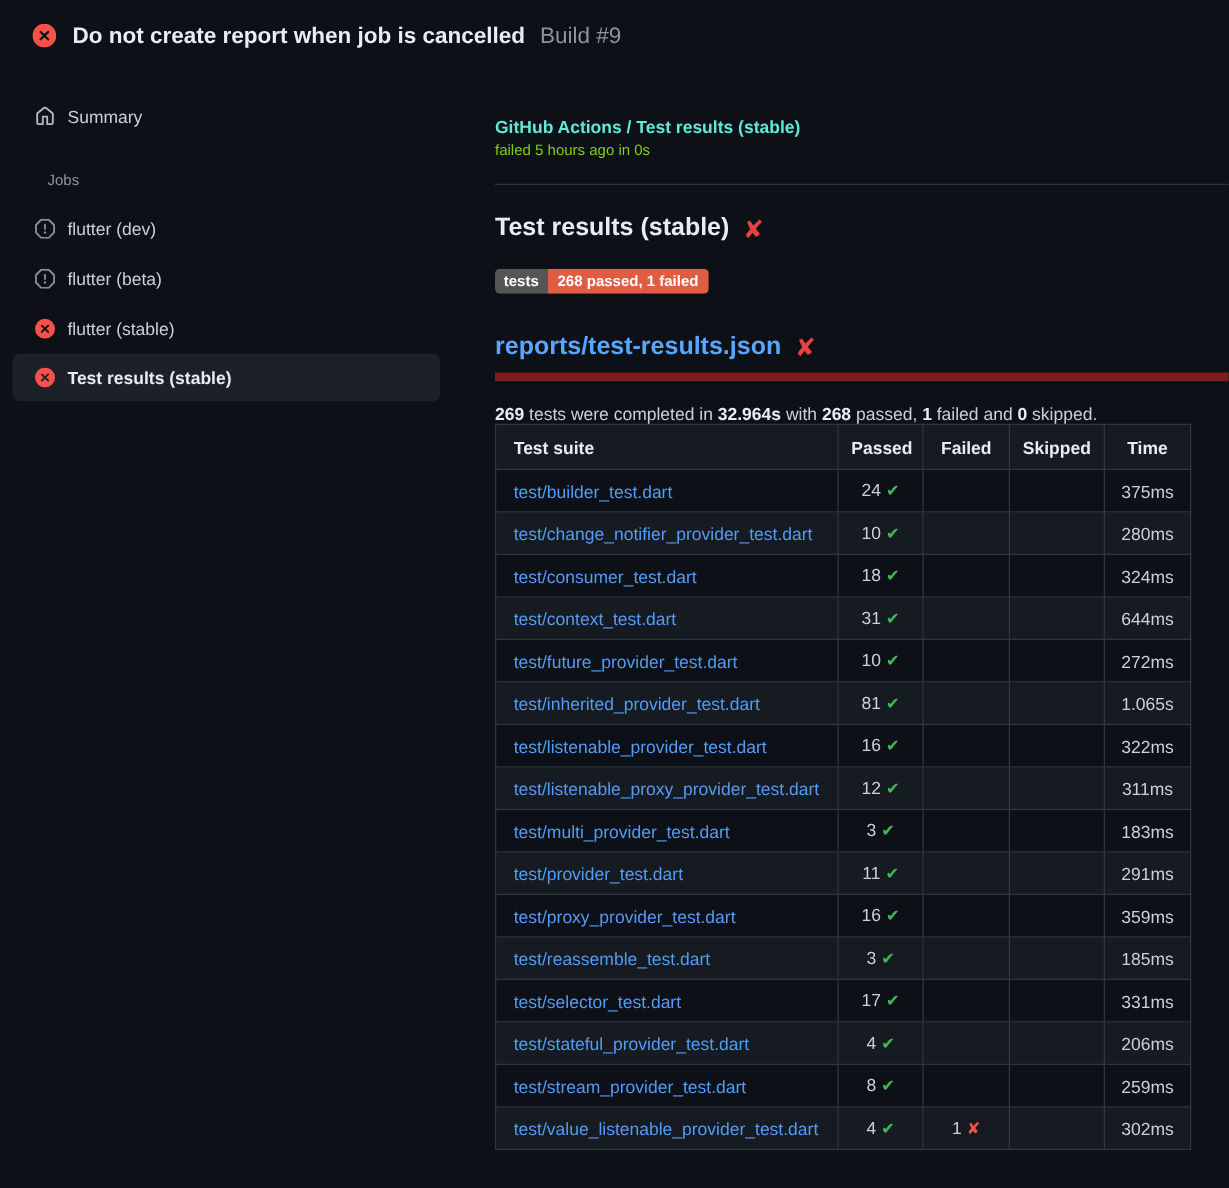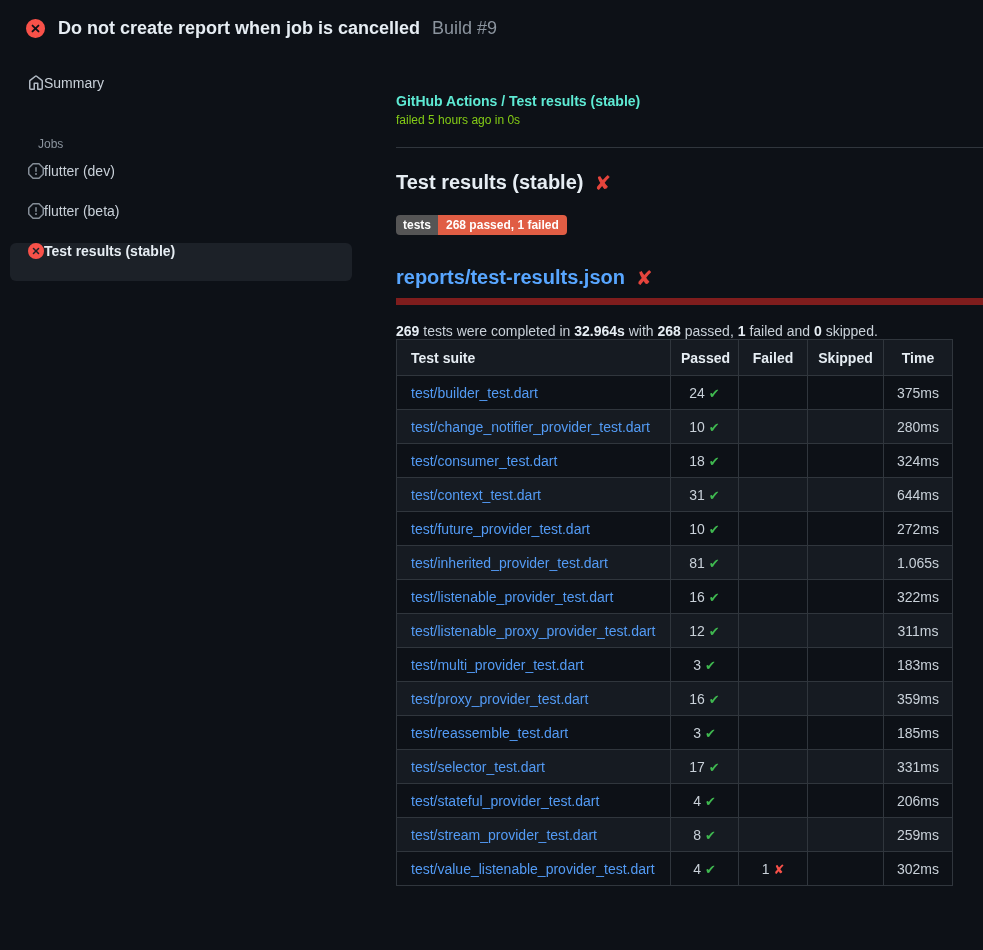--- a/index.html
+++ b/index.html
@@ -23,22 +23,22 @@
   .app-header h1 { font-size: 18px; font-weight: 700; color: #e6edf3; display: inline; }
   .app-header .build-no { font-size: 18px; font-weight: 400; color: #8b949e; margin-left: 8px; }
 
   
   .layout { display: flex; align-items: flex-start; }
 
   
   .sidebar { width: 396px; flex: 0 0 396px; padding: 19px 0 0 10px; }
   .side-item {
     width: 342px; height: 36px;
-    display: flex; align-items: flex-start;
-    padding-left: 18px; 
+    display: flex; align-items: center;
+    padding-left: 18px; gap: 10px;
     border-radius: 6px;
     color: #c9d1d9;
     cursor: pointer;
   }
   .side-item svg { width: 16px; height: 16px; flex: 0 0 auto; }
   .jobs-label { margin: 26px 0 12px 28px; font-size: 12px; color: #8b949e; }
   .job-item { height: 40px; }
   .job-item.selected { background: #1c2128; font-weight: 700; color: #e6edf3; height: 38px; }
 
   
@@ -129,20 +129,26 @@
           <svg viewBox="0 0 16 16" fill="#848d97" aria-hidden="true">
             <path d="M4.47.22A.749.749 0 0 1 5 0h6c.199 0 .389.079.53.22l4.25 4.25c.141.14.22.331.22.53v6a.749.749 0 0 1-.22.53l-4.25 4.25a.749.749 0 0 1-.53.22H5a.749.749 0 0 1-.53-.22L.22 11.53A.749.749 0 0 1 0 11V5c0-.199.079-.389.22-.53Zm.84 1.28L1.5 5.31v5.38l3.81 3.81h5.38l3.81-3.81V5.31L10.69 1.5ZM8 4a.75.75 0 0 1 .75.75v3.5a.75.75 0 0 1-1.5 0v-3.5A.75.75 0 0 1 8 4Zm0 8a1 1 0 1 1 0-2 1 1 0 0 1 0 2Z"></path>
           </svg>
           <span>flutter (dev)</span>
         </div>
         <div class="side-item job-item">
           <svg viewBox="0 0 16 16" fill="#848d97" aria-hidden="true">
             <path d="M4.47.22A.749.749 0 0 1 5 0h6c.199 0 .389.079.53.22l4.25 4.25c.141.14.22.331.22.53v6a.749.749 0 0 1-.22.53l-4.25 4.25a.749.749 0 0 1-.53.22H5a.749.749 0 0 1-.53-.22L.22 11.53A.749.749 0 0 1 0 11V5c0-.199.079-.389.22-.53Zm.84 1.28L1.5 5.31v5.38l3.81 3.81h5.38l3.81-3.81V5.31L10.69 1.5ZM8 4a.75.75 0 0 1 .75.75v3.5a.75.75 0 0 1-1.5 0v-3.5A.75.75 0 0 1 8 4Zm0 8a1 1 0 1 1 0-2 1 1 0 0 1 0 2Z"></path>
           </svg>
           <span>flutter (beta)</span>
+        </div>
+        <div class="side-item job-item">
+          <svg viewBox="0 0 16 16" fill="#f85149" aria-hidden="true">
+            <path d="M2.343 13.657A8 8 0 1 1 13.658 2.343 8 8 0 0 1 2.343 13.657ZM6.03 4.97a.751.751 0 0 0-1.042.018.751.751 0 0 0-.018 1.042L6.94 8 4.97 9.97a.749.749 0 0 0 .326 1.275.749.749 0 0 0 .734-.215L8 9.06l1.97 1.97a.749.749 0 0 0 1.275-.326.749.749 0 0 0-.215-.734L9.06 8l1.97-1.97a.749.749 0 0 0-.326-1.275.749.749 0 0 0-.734.215L8 6.94Z"></path>
+          </svg>
+          <span>flutter (stable)</span>
         </div>
         <div class="side-item job-item selected">
           <svg viewBox="0 0 16 16" fill="#f85149" aria-hidden="true">
             <path d="M2.343 13.657A8 8 0 1 1 13.658 2.343 8 8 0 0 1 2.343 13.657ZM6.03 4.97a.751.751 0 0 0-1.042.018.751.751 0 0 0-.018 1.042L6.94 8 4.97 9.97a.749.749 0 0 0 .326 1.275.749.749 0 0 0 .734-.215L8 9.06l1.97 1.97a.749.749 0 0 0 1.275-.326.749.749 0 0 0-.215-.734L9.06 8l1.97-1.97a.749.749 0 0 0-.326-1.275.749.749 0 0 0-.734.215L8 6.94Z"></path>
           </svg>
           <span>Test results (stable)</span>
         </div>
       </nav>
   </aside>
 
@@ -243,20 +249,27 @@
             <td>311ms</td>
           </tr>
           <tr>
             <td class="col-suite"><a href="#">test/multi_provider_test.dart</a></td>
             <td><span>3</span><span class="check-glyph">✔</span></td>
             <td></td>
             <td></td>
             <td>183ms</td>
           </tr>
           <tr>
+            <td class="col-suite"><a href="#">test/provider_test.dart</a></td>
+            <td><span>11</span><span class="check-glyph">✔</span></td>
+            <td></td>
+            <td></td>
+            <td>291ms</td>
+          </tr>
+          <tr>
             <td class="col-suite"><a href="#">test/proxy_provider_test.dart</a></td>
             <td><span>16</span><span class="check-glyph">✔</span></td>
             <td></td>
             <td></td>
             <td>359ms</td>
           </tr>
           <tr>
             <td class="col-suite"><a href="#">test/reassemble_test.dart</a></td>
             <td><span>3</span><span class="check-glyph">✔</span></td>
             <td></td>

